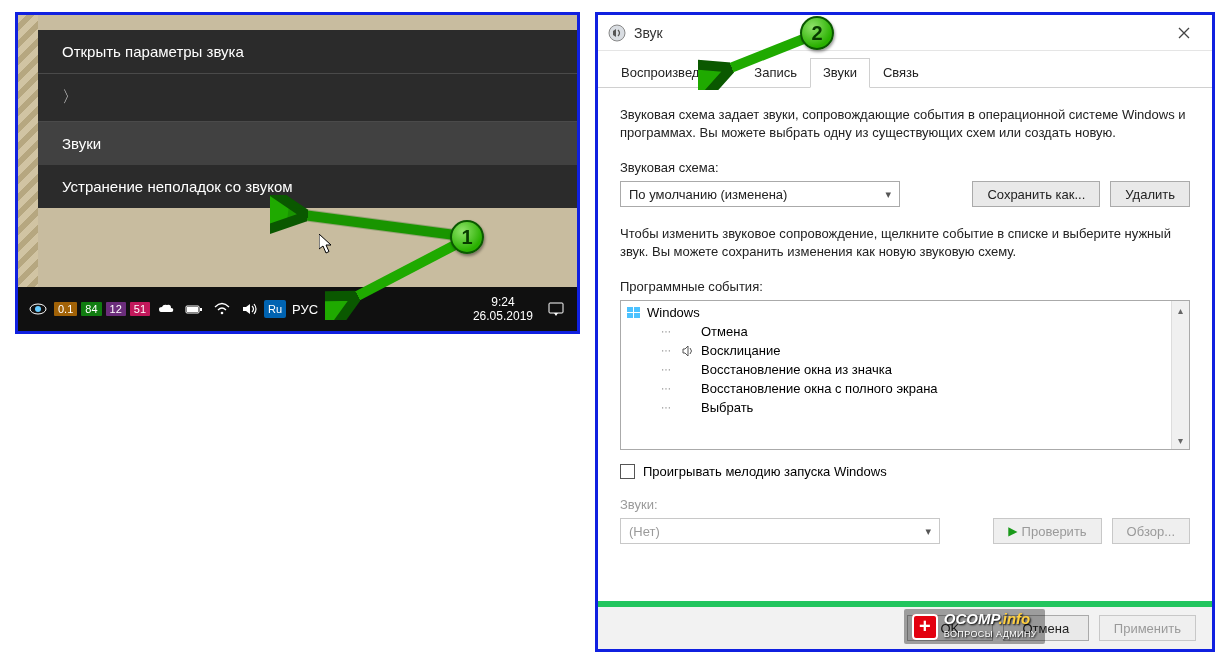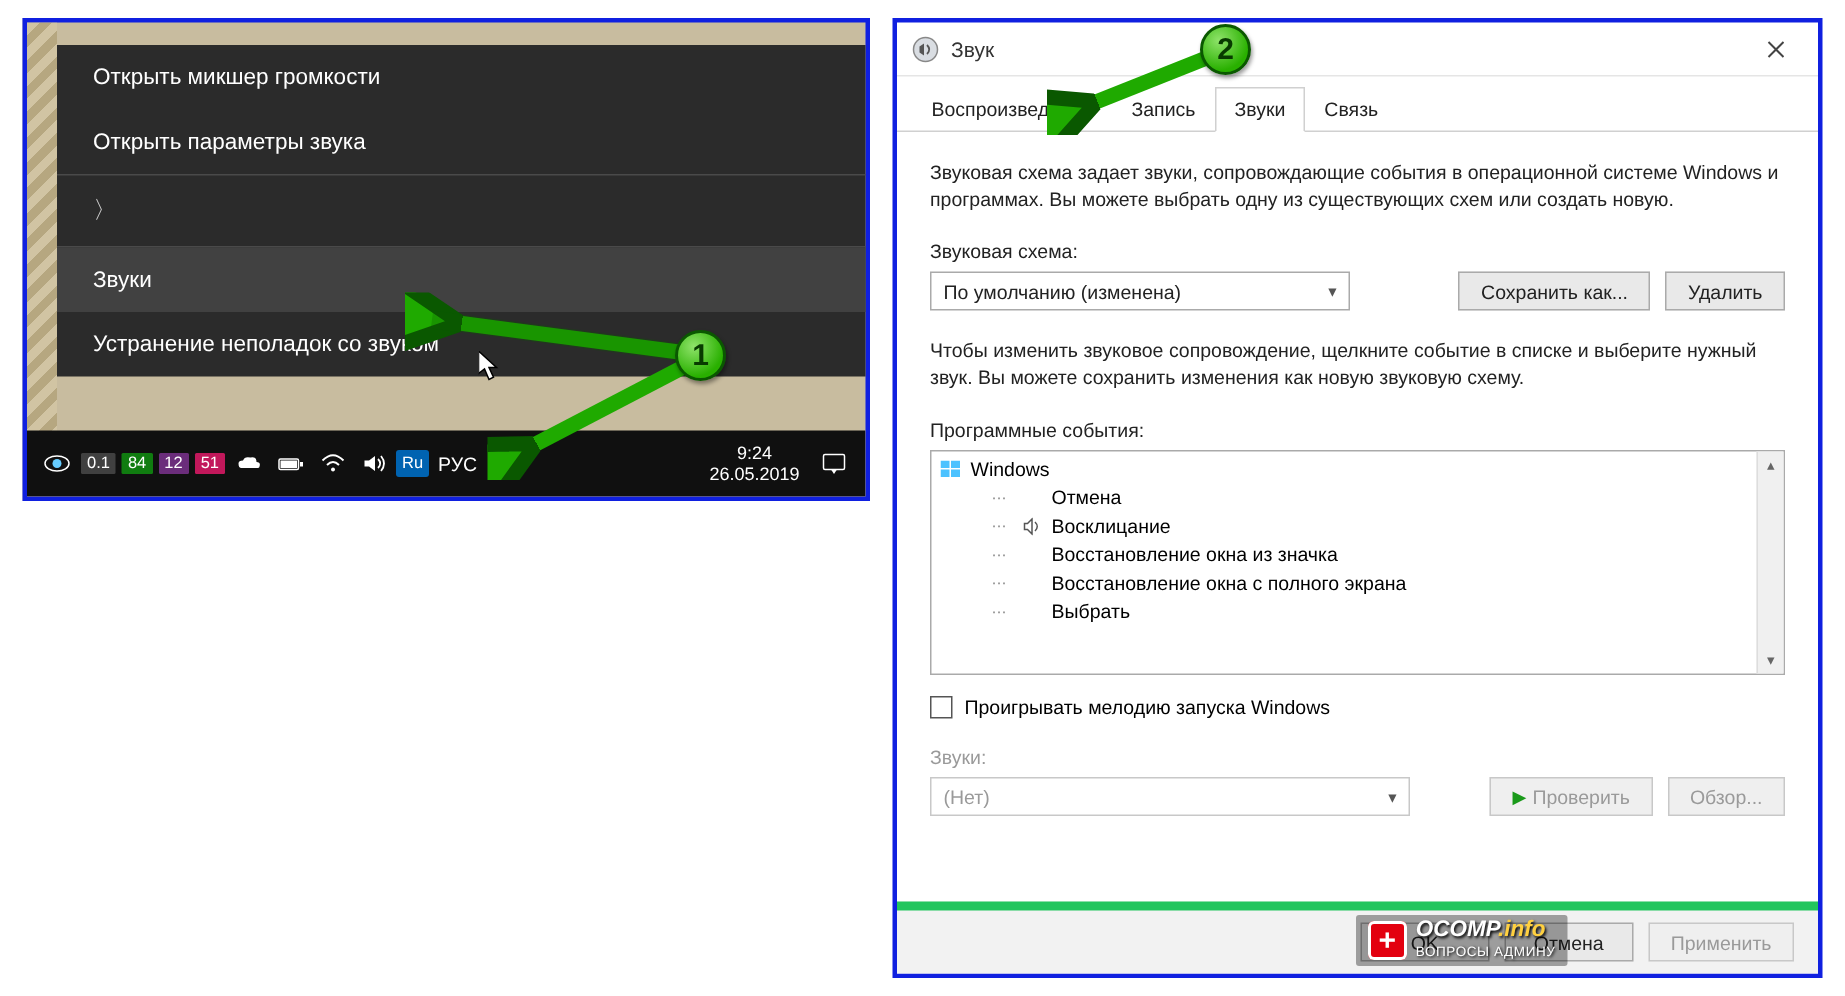--- a/index.html
+++ b/index.html
@@ -40,21 +40,21 @@
   .cm-sep { height:1px; background:#4a4a4a; margin:0 0; }
   .cm-item.hover { background:#414141; }
   .chevron { color:#ccc; font-size:16px; }
   .taskbar {
     position: absolute; left:0; bottom:0; width:100%; height:44px;
     background:#101010; color:#fff;
     display:flex; align-items:center; padding:0 6px; font-size:12px;
   }
   .tb-icon { width:20px; height:20px; margin:0 4px; display:flex; align-items:center; justify-content:center; border-radius:2px; }
   .badge { padding:1px 4px; font-size:11px; margin:0 2px; color:#fff; border-radius:1px;}
-  .badge.red{background:#404040;} .badge.green{background:#107c10;} .badge.purple{background:#6b2d7b;} .badge.pink{background:#c2185b;}
+  .badge.red{background:#a16207;} .badge.green{background:#107c10;} .badge.purple{background:#6b2d7b;} .badge.pink{background:#c2185b;}
   .tb-lang{ background:#0063b1; width:22px; height:18px; display:flex; align-items:center; justify-content:center; font-size:11px; border-radius:2px;}
   .tb-text{ margin:0 6px; font-size:13px;}
   .tb-clock{ margin-left:auto; text-align:center; font-size:12px; padding:0 8px; line-height:14px;}
   .tb-right{width:30px; display:flex; align-items:center; justify-content:center;}
   .cursor-arrow {
     position:absolute; left:301px; top:219px; width:14px; height:20px; z-index:10;
   }
   
   .right-panel {
     position:absolute; left:595px; top:12px;
@@ -154,23 +154,20 @@
   .wm-text{ color:#fff; font-weight:bold; font-style:italic; font-size:15px; line-height:13px; text-shadow:1px 1px 2px #000;}
   .wm-sub{ font-size:9px; font-weight:normal; font-style:normal; letter-spacing:.4px;}
 </style>
 </head>
 <body>
 
 <div class="left-panel">
   <div class="wallpaper-strip"></div>
 
   <div class="context-menu">
-    <div class="cm-item">
-        <span>Открыть микшер громкости</span>
-      </div>
     <div class="cm-item">
         <span>Открыть параметры звука</span>
       </div>
     <div class="cm-sep"></div>
     <div class="cm-item">
       <span class="chevron">〉</span>
     </div>
     <div class="cm-sep"></div>
     <div class="cm-item hover">
         <span>Звуки</span>

